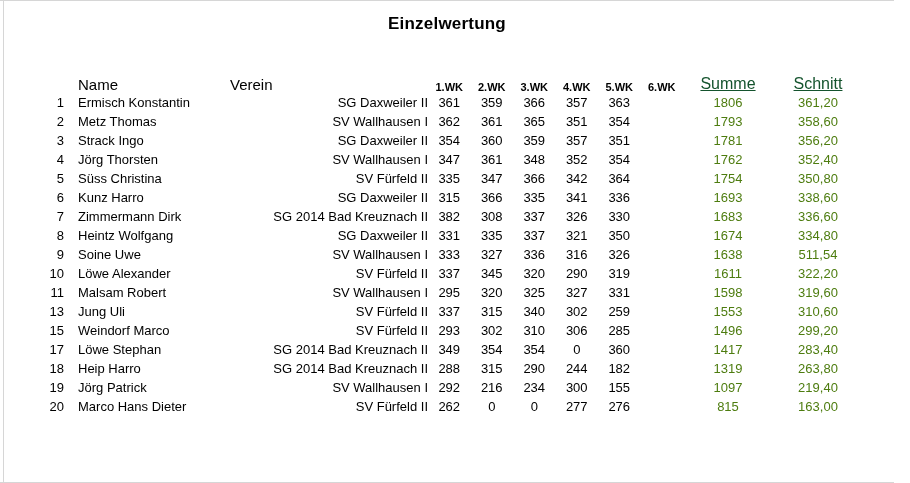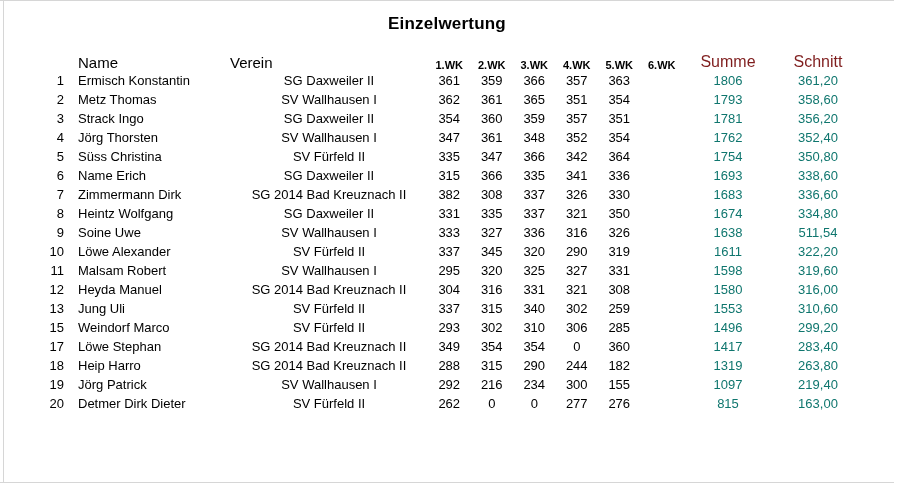--- a/index.html
+++ b/index.html
@@ -28,21 +28,21 @@
     text-align: center;
     font-weight: bold;
     font-size: 17px;
     padding-top: 13px;
     letter-spacing: 0.2px;
   }
   table.results {
     border-collapse: collapse;
     table-layout: fixed;
     margin-left: 4px;
-    margin-top: 14px;
+    margin-top: 36px;
   }
   col.col-rank    { width: 60px; }
   col.col-name    { width: 166px; }
   col.col-verein  { width: 198px; }
   col.col-wk      { width: 42.5px; }
   col.col-summe   { width: 90px; }
   col.col-schnitt { width: 90px; }
 
   thead th {
     font-weight: normal;
@@ -56,35 +56,36 @@
   }
   th.h-name { padding-left: 14px; }
   th.h-wk {
     font-size: 11px;
     text-align: center;
     font-weight: bold;
   }
   th.h-summe, th.h-schnitt {
     font-size: 16px;
     text-align: center;
-    color: #7f1d1d;
+    color: #14532d;
+    text-decoration: underline;
   }
   tbody td {
     height: 19px;
     font-size: 13px;
     white-space: nowrap;
     vertical-align: middle;
   }
   td.c-rank   { text-align: right; }
   td.c-name   { text-align: left; padding-left: 14px; }
-  td.c-verein { text-align: center; }
+  td.c-verein { text-align: right; }
   td.c-wk     { text-align: center; }
   td.c-summe, td.c-schnitt {
     text-align: center;
-    color: #0f766e;
+    color: #4d7c0f;
   }
 </style>
 </head>
 <body>
 
 <div class="page">
   <div class="page-left-edge"></div>
 
   <div class="title">Einzelwertung</div>
 
@@ -183,21 +184,21 @@
     <td class="c-wk">366</td>
     <td class="c-wk">342</td>
     <td class="c-wk">364</td>
     <td class="c-wk"></td>
     <td class="c-summe">1754</td>
     <td class="c-schnitt">350,80</td>
   </tr>
 
   <tr>
     <td class="c-rank">6</td>
-    <td class="c-name">Name Erich</td>
+    <td class="c-name">Kunz Harro</td>
     <td class="c-verein">SG Daxweiler II</td>
     <td class="c-wk">315</td>
     <td class="c-wk">366</td>
     <td class="c-wk">335</td>
     <td class="c-wk">341</td>
     <td class="c-wk">336</td>
     <td class="c-wk"></td>
     <td class="c-summe">1693</td>
     <td class="c-schnitt">338,60</td>
   </tr>
@@ -265,33 +266,20 @@
     <td class="c-wk">295</td>
     <td class="c-wk">320</td>
     <td class="c-wk">325</td>
     <td class="c-wk">327</td>
     <td class="c-wk">331</td>
     <td class="c-wk"></td>
     <td class="c-summe">1598</td>
     <td class="c-schnitt">319,60</td>
   </tr>
 
-  <tr>
-    <td class="c-rank">12</td>
-    <td class="c-name">Heyda Manuel</td>
-    <td class="c-verein">SG 2014 Bad Kreuznach II</td>
-    <td class="c-wk">304</td>
-    <td class="c-wk">316</td>
-    <td class="c-wk">331</td>
-    <td class="c-wk">321</td>
-    <td class="c-wk">308</td>
-    <td class="c-wk"></td>
-    <td class="c-summe">1580</td>
-    <td class="c-schnitt">316,00</td>
-  </tr>
 
   <tr>
     <td class="c-rank">13</td>
     <td class="c-name">Jung Uli</td>
     <td class="c-verein">SV Fürfeld II</td>
     <td class="c-wk">337</td>
     <td class="c-wk">315</td>
     <td class="c-wk">340</td>
     <td class="c-wk">302</td>
     <td class="c-wk">259</td>
@@ -353,21 +341,21 @@
     <td class="c-wk">234</td>
     <td class="c-wk">300</td>
     <td class="c-wk">155</td>
     <td class="c-wk"></td>
     <td class="c-summe">1097</td>
     <td class="c-schnitt">219,40</td>
   </tr>
 
   <tr>
     <td class="c-rank">20</td>
-    <td class="c-name">Detmer Dirk Dieter</td>
+    <td class="c-name">Marco Hans Dieter</td>
     <td class="c-verein">SV Fürfeld II</td>
     <td class="c-wk">262</td>
     <td class="c-wk">0</td>
     <td class="c-wk">0</td>
     <td class="c-wk">277</td>
     <td class="c-wk">276</td>
     <td class="c-wk"></td>
     <td class="c-summe">815</td>
     <td class="c-schnitt">163,00</td>
   </tr>

